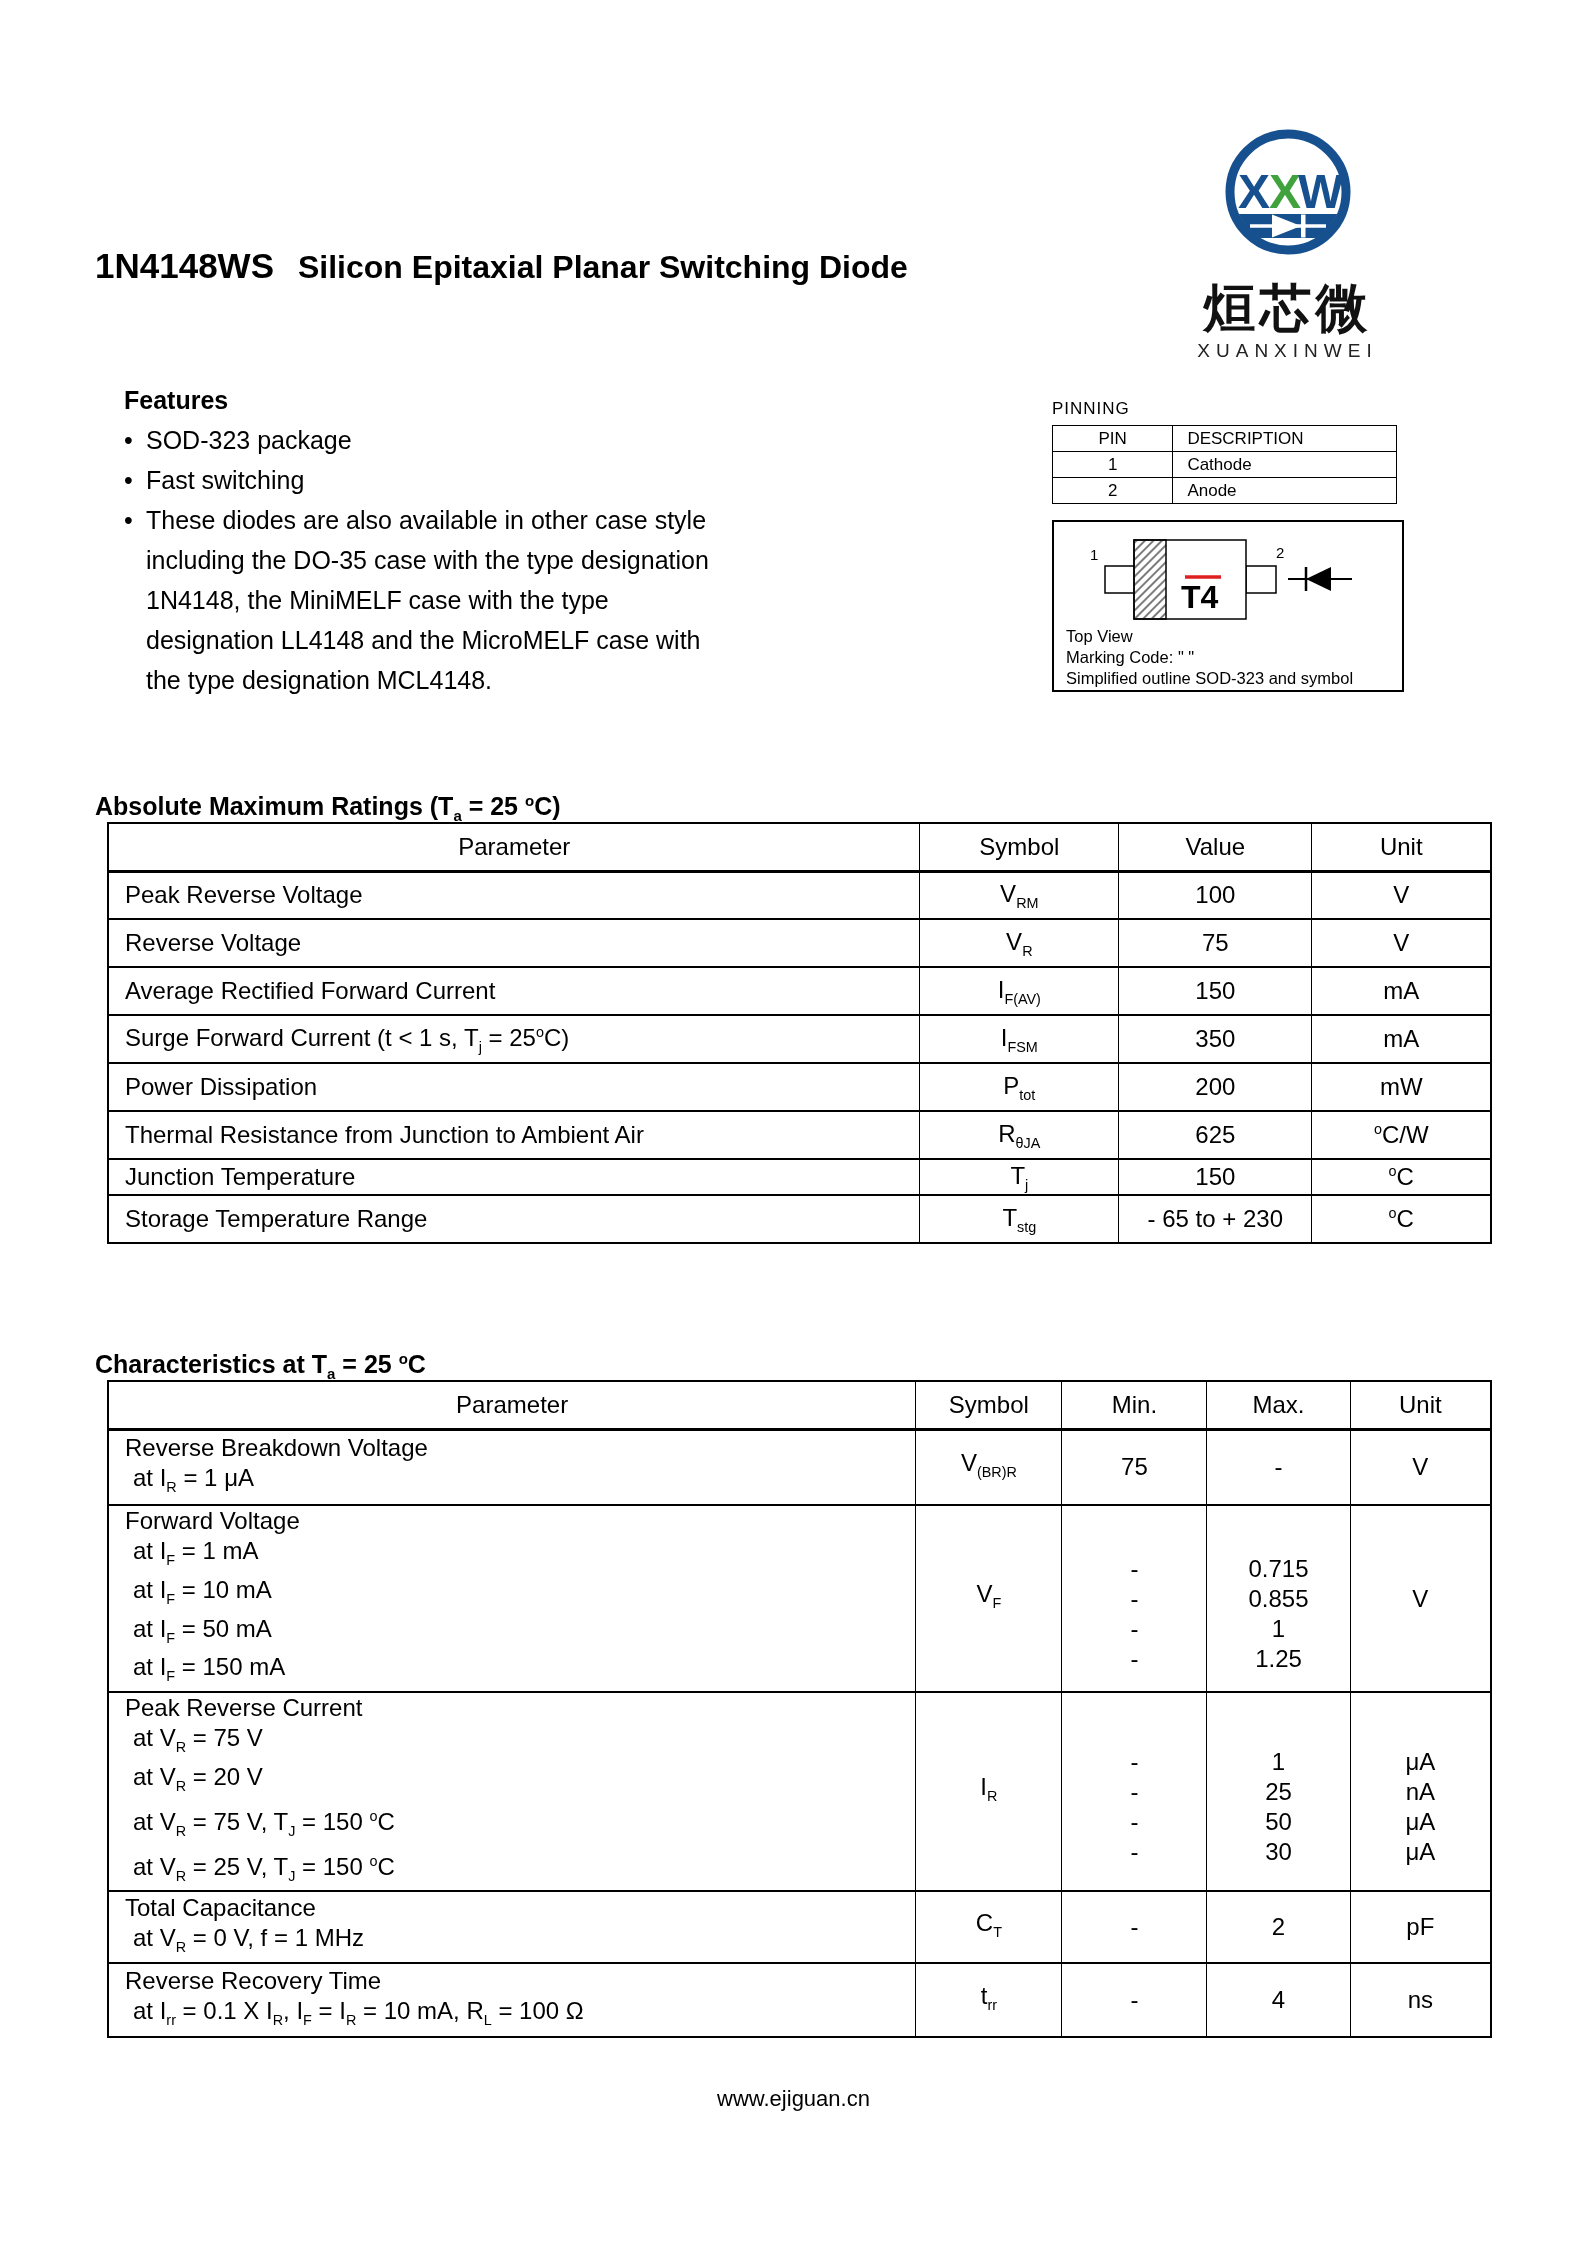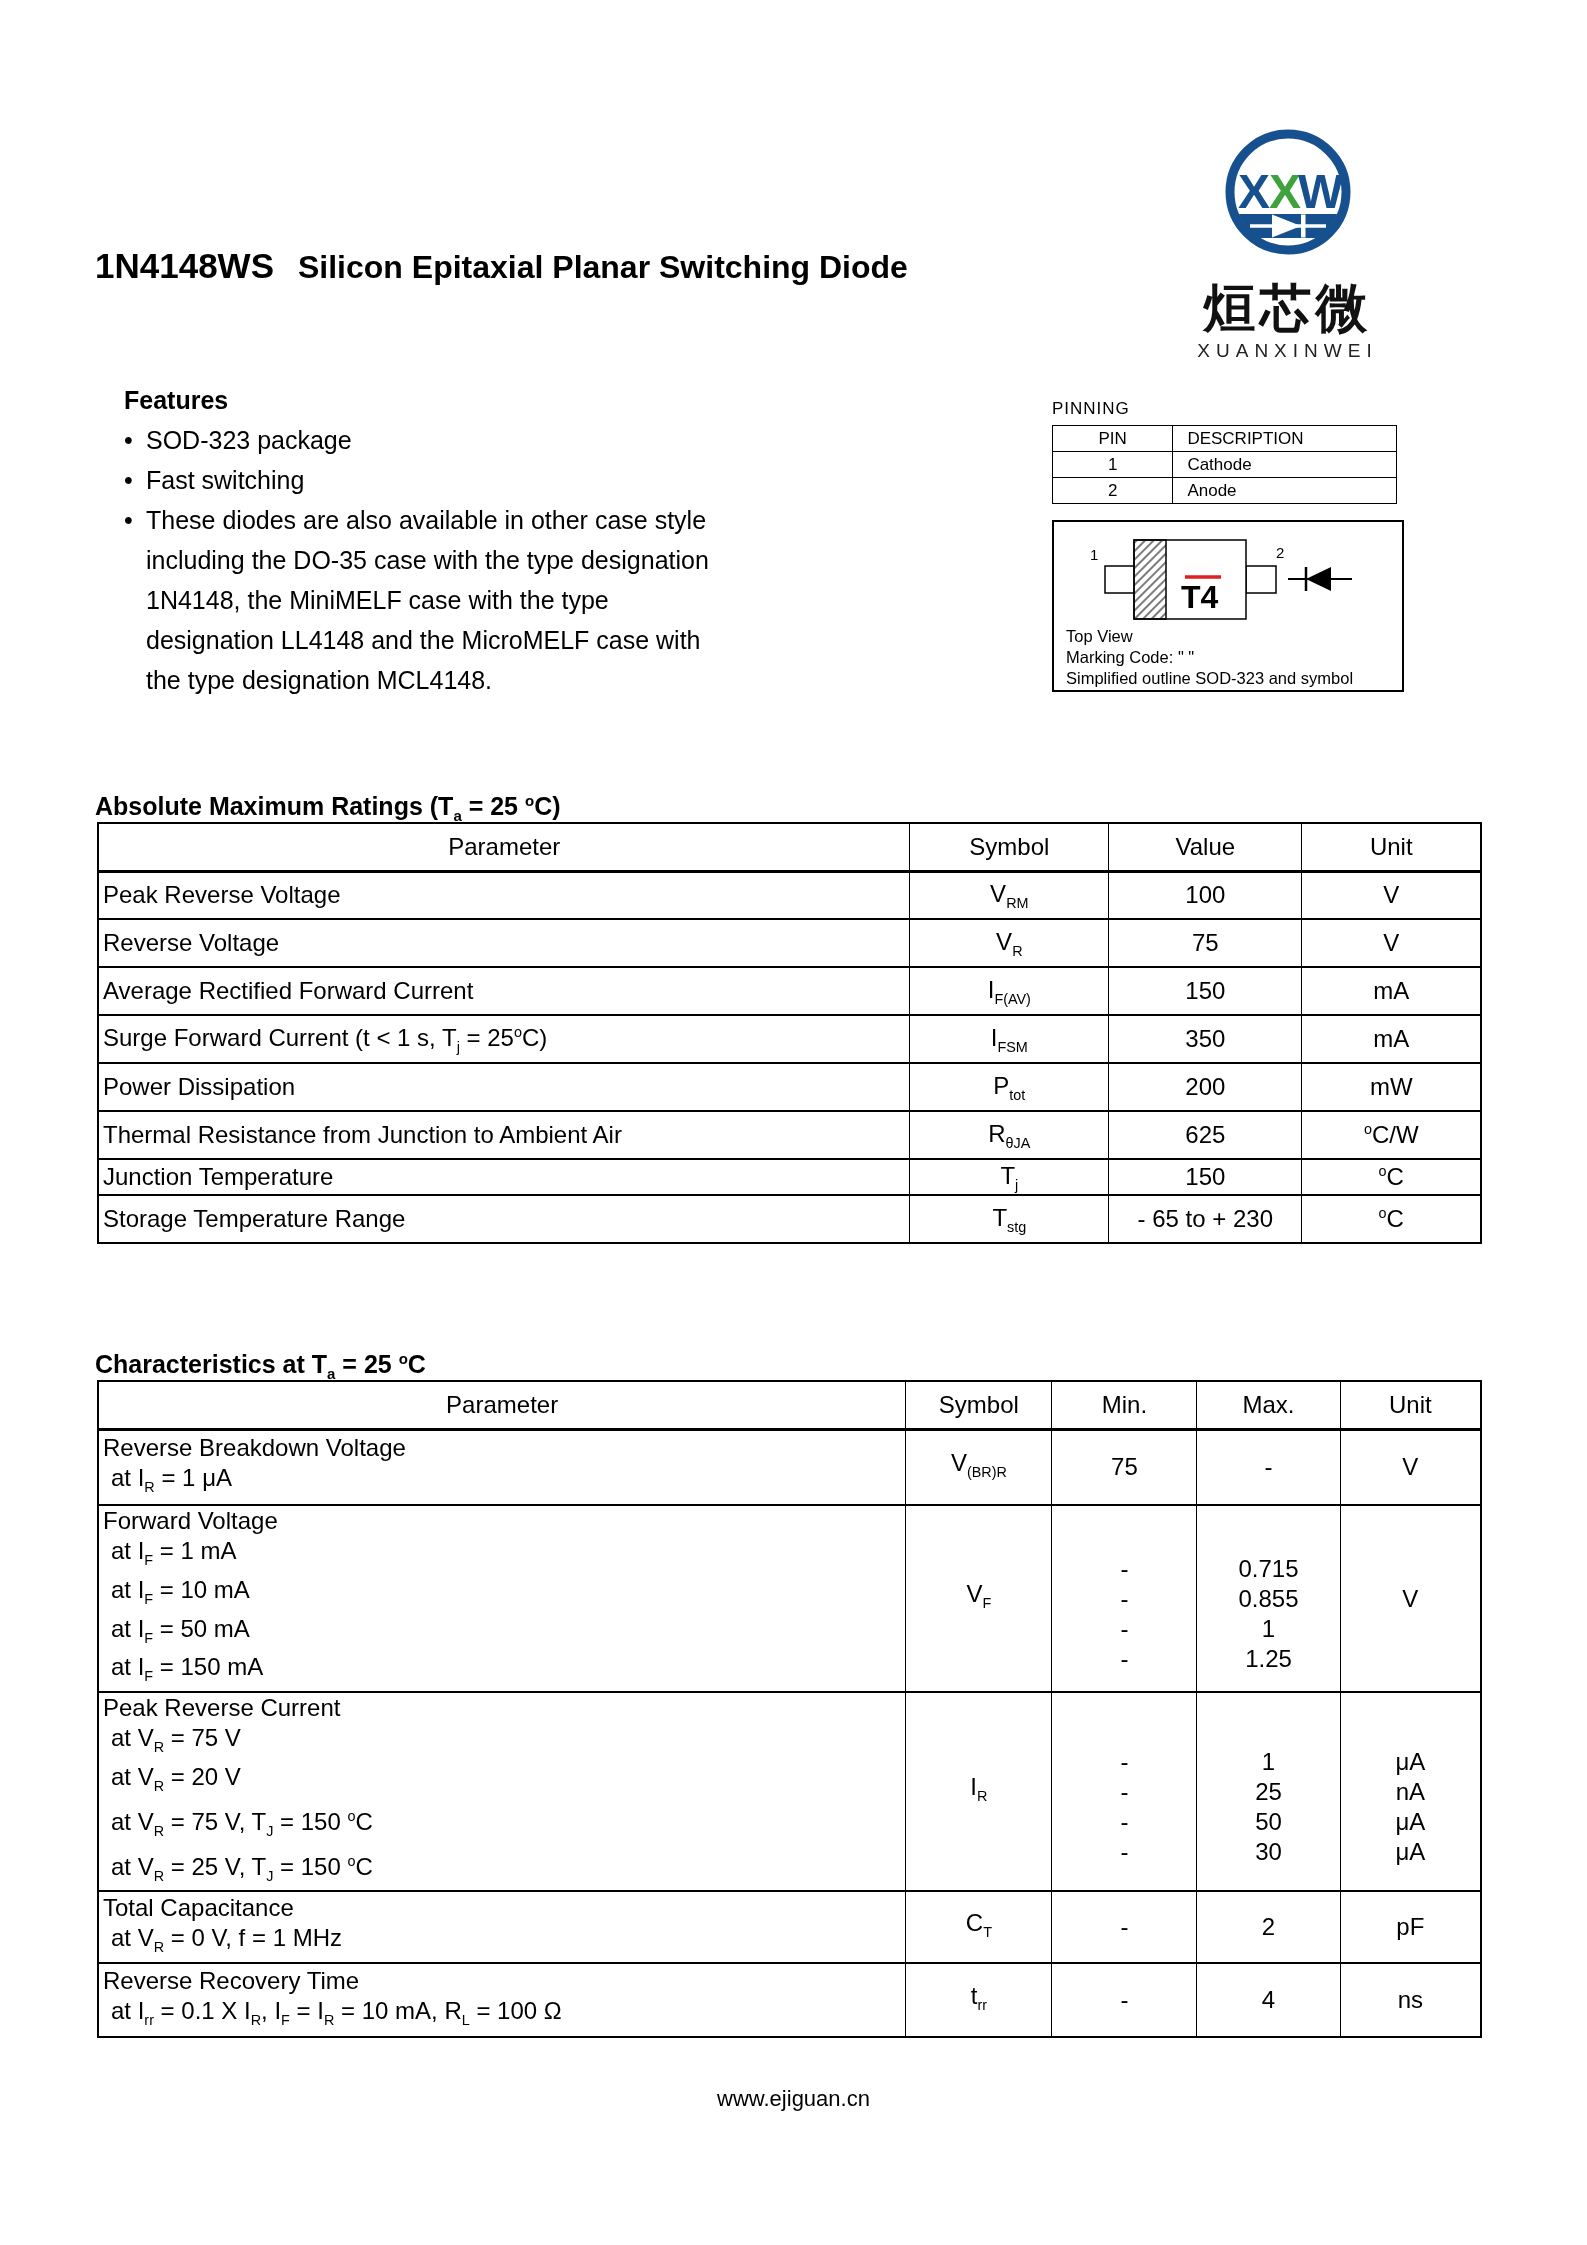--- a/index.html
+++ b/index.html
@@ -34,24 +34,24 @@
 
   
   .outline-box{position:absolute;left:1052px;top:520px;width:352px;height:172px;border:2px solid #000;box-sizing:border-box;}
   .outline-box svg{position:absolute;left:6px;top:6px;}
   .outline-cap{position:absolute;left:12px;top:104px;font-size:16.5px;line-height:21px;}
 
   
   .sec-h{position:absolute;left:95px;font-size:25px;font-weight:bold;white-space:nowrap;}
 
   
-  .dtable{position:absolute;left:97px;border-collapse:collapse;width:1385px;font-size:24px;table-layout:fixed;}
+  .dtable{position:absolute;left:107px;border-collapse:collapse;width:1385px;font-size:24px;table-layout:fixed;}
   .dtable td{border:1.5px solid #000;border-top:2.5px solid #000;border-bottom:2.5px solid #000;
              vertical-align:middle;padding:0;}
-  .dtable td.param{text-align:left;padding-left:4px;}
+  .dtable td.param{text-align:left;padding-left:16px;}
   .dtable td.c{text-align:center;}
   .dtable tr.head td{border-bottom:3px solid #000;}
   .dtable{border:2.5px solid #000;}
   .param .ln:nth-child(n+2){padding-left:8px;}
   .lh30 td{line-height:30px;}
 
   
   .footer{position:absolute;left:0;top:2086px;width:100%;text-align:center;font-size:22px;}
 </style>
 </head>

